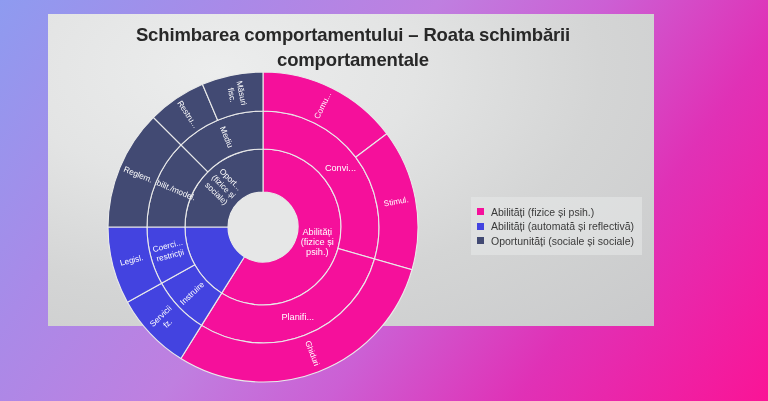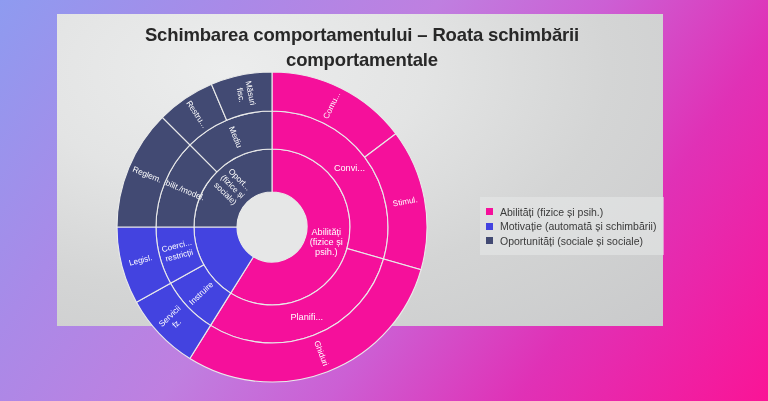--- a/index.html
+++ b/index.html
@@ -14,21 +14,21 @@
     font-family: "Liberation Sans", sans-serif;
     background: linear-gradient(125deg, #8e9bf0 0%, #a98ae8 22%, #bf7fe0 42%, #cc5fd4 58%, #e031b6 76%, #fa1496 100%);
   }
   #slide {
     position: relative;
     width: 768px;
     height: 401px;
   }
   #chart-panel {
     position: absolute;
-    left: 57px;
+    left: 48px;
     top: 14px;
     width: 606px;
     height: 312px;
     background: radial-gradient(ellipse at 28% 18%, #eceded 0%, #e3e4e4 32%, #d4d5d5 62%, #c9cacb 100%);
   }
   #chart-title {
     position: absolute;
     left: 40px;
     top: 9px;
     width: 530px;
@@ -126,21 +126,21 @@
         </svg>
     </div>
 
     <div id="legend">
         <div class="legend-row">
           <span class="legend-swatch" style="background: rgb(245, 16, 155);"></span>
           <span class="legend-text">Abilități (fizice și psih.)</span>
         </div>
         <div class="legend-row">
           <span class="legend-swatch" style="background: rgb(67, 67, 224);"></span>
-          <span class="legend-text">Motivație (automată și schimbării)</span>
+          <span class="legend-text">Abilități (automată și reflectivă)</span>
         </div>
         <div class="legend-row">
           <span class="legend-swatch" style="background: rgb(66, 74, 115);"></span>
           <span class="legend-text">Oportunități (sociale și sociale)</span>
         </div>
       </div>
 
   </div>
 </div>
 

